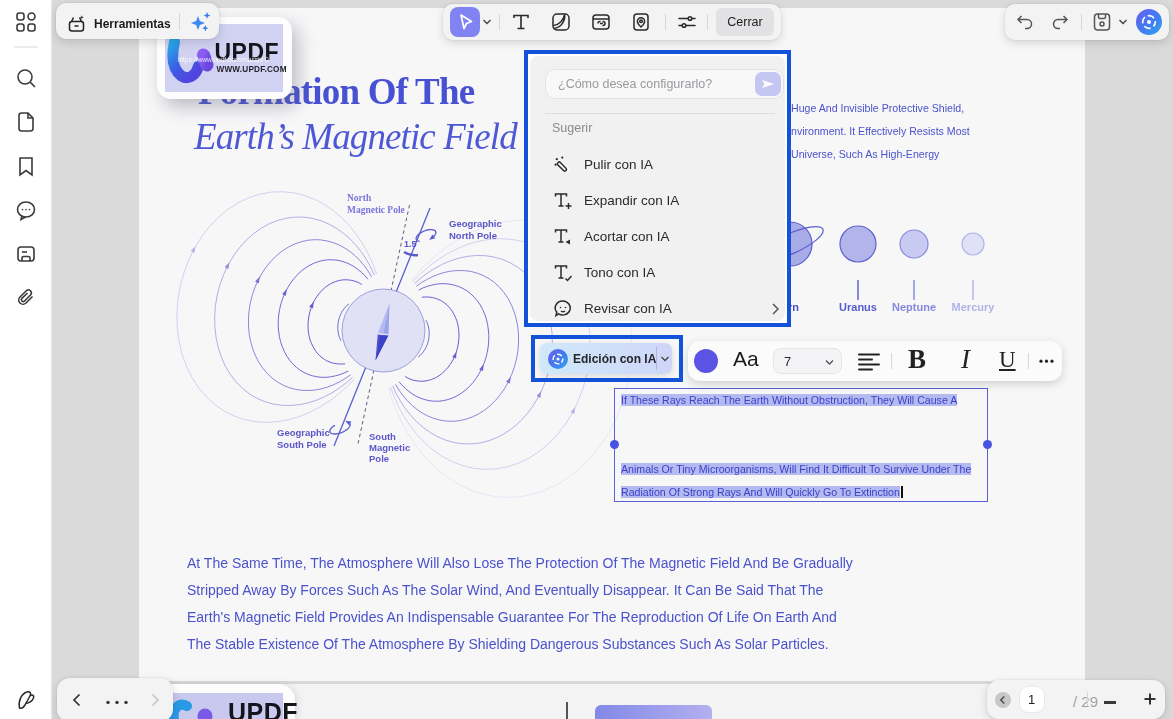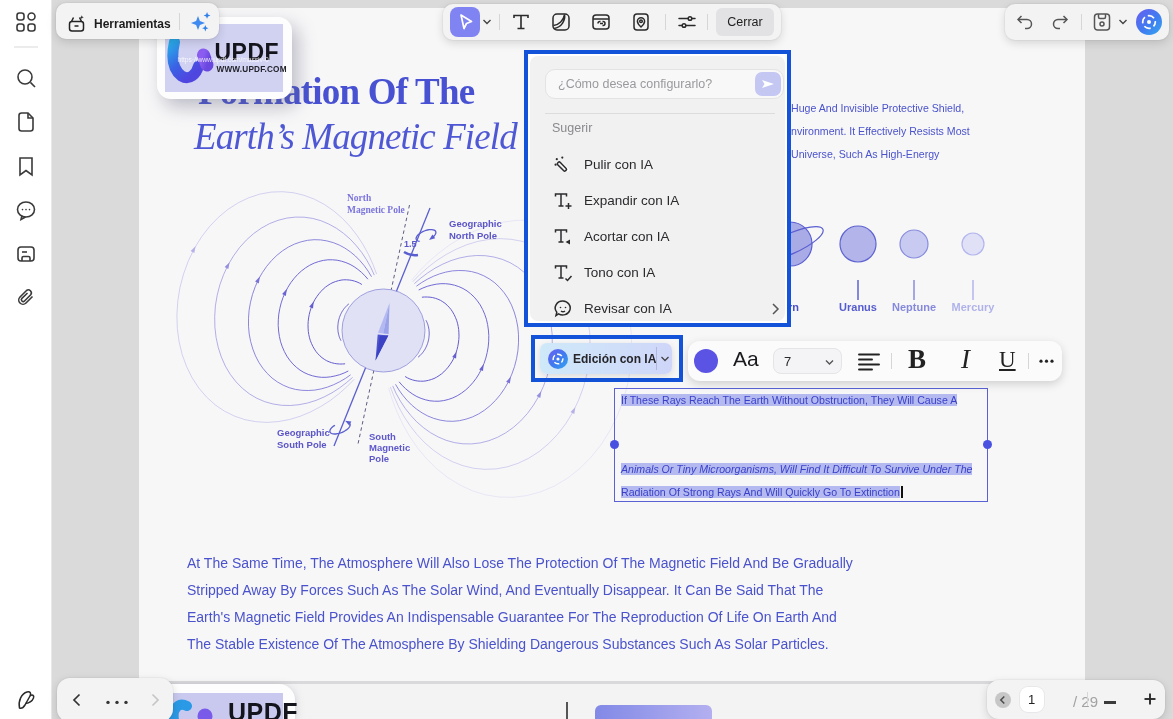--- a/index.html
+++ b/index.html
@@ -97,21 +97,21 @@
 <text x="369" y="462" font-size="9.5" font-weight="bold" fill="#5e58ca" font-family="Liberation Sans">Pole</text>
 
     </g>
   </svg>
 
   <div class="abs" style="left:475px; top:380px; width:374px; height:114px; border:1.5px solid #5a61d4;"></div>
   <div class="abs" style="left:482px; top:381px; width:364px; font-size:10.6px; line-height:22.9px; color:#3a41c8;">
     <span style="background:#b4baf0;">If These Rays Reach The Earth Without Obstruction, They Will Cause A</span><br>
     <br>
     <br>
-    <span style="background:#b4baf0;font-style:italic;">Animals Or Tiny Microorganisms, Will Find It Difficult To Survive Under The</span><br>
+    <span style="background:#b4baf0;">Animals Or Tiny Microorganisms, Will Find It Difficult To Survive Under The</span><br>
     <span style="background:#b4baf0;">Radiation Of Strong Rays And Will Quickly Go To Extinction</span><span style="display:inline-block; width:2px; height:12px; background:#111; vertical-align:-2px; margin-left:1px;"></span>
   </div>
   <div class="abs" style="left:471px; top:432px; width:9px; height:9px; border-radius:50%; background:#4952e0;"></div>
   <div class="abs" style="left:844px; top:432px; width:9px; height:9px; border-radius:50%; background:#4952e0;"></div>
 
   <div class="abs" style="left:48px; top:542px; width:560px; font-size:14px; color:#4a52cc; line-height:27px; white-space:nowrap;">
     At The Same Time, The Atmosphere Will Also Lose The Protection Of The Magnetic Field And Be Gradually<br>
     Stripped Away By Forces Such As The Solar Wind, And Eventually Disappear. It Can Be Said That The<br>
     Earth's Magnetic Field Provides An Indispensable Guarantee For The Reproduction Of Life On Earth And<br>
     The Stable Existence Of The Atmosphere By Shielding Dangerous Substances Such As Solar Particles.

